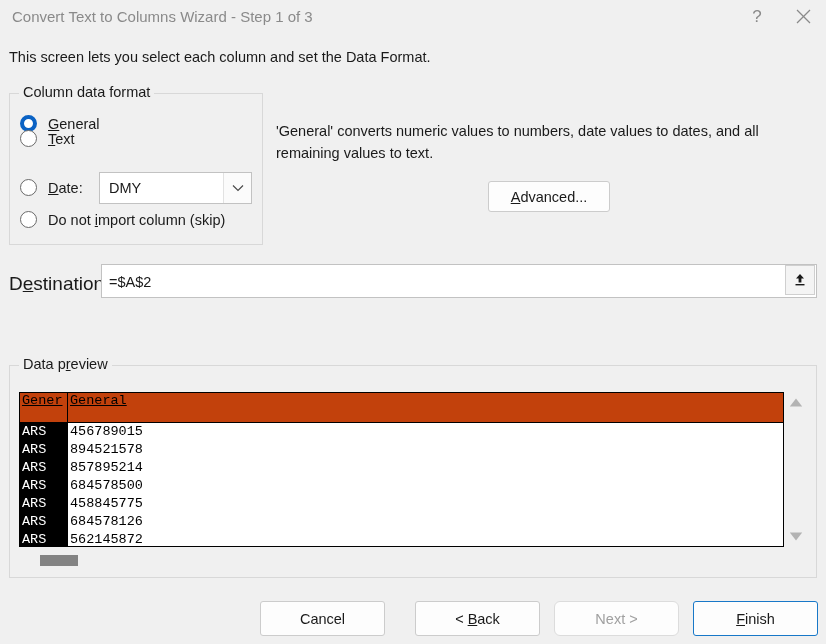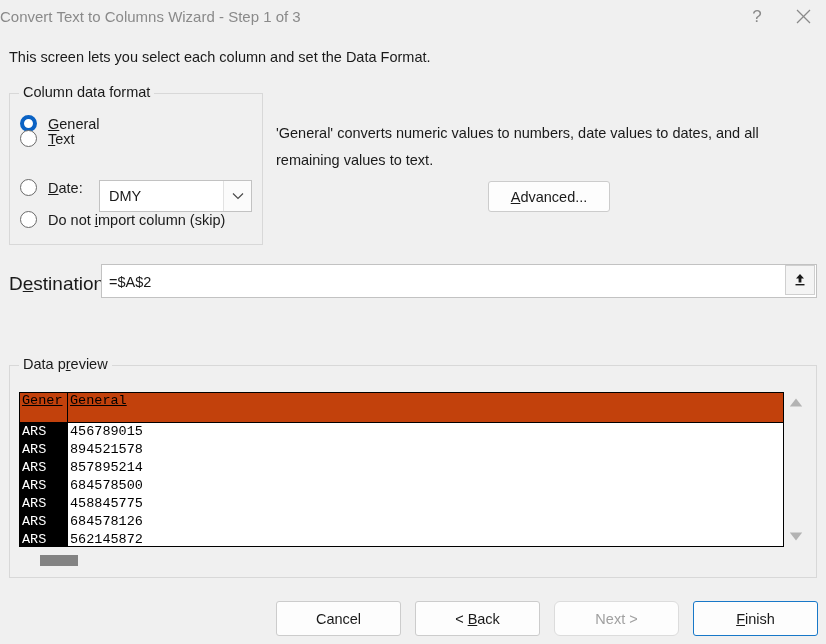--- a/index.html
+++ b/index.html
@@ -20,20 +20,21 @@
   
   .titlebar {
     position: absolute;
     left: 0; top: 0;
     width: 826px; height: 33px;
     background: #f0f0f0;
     display: flex;
     align-items: center;
   }
   .titlebar-text {
+    margin-left: 12px;
     font-size: 15px;
     color: #8a8a8a;
     white-space: nowrap;
   }
   .titlebar-spacer { flex: 1 1 auto; }
   .tb-btn {
     width: 46px; height: 33px;
     display: flex;
     align-items: center;
     justify-content: center;
@@ -132,21 +133,21 @@
     justify-content: center;
     background: #fbfbfb;
   }
 
   
   .desc {
     position: absolute;
     left: 276px; top: 120px;
     width: 532px;
     font-size: 14.5px;
-    line-height: 27px;
+    line-height: 22px;
     color: #1a1a1a;
   }
 
   .btn {
     box-sizing: border-box;
     background: #fdfdfd;
     border: 1px solid #cccccc;
     border-radius: 3px;
     font-family: "Liberation Sans", sans-serif;
     font-size: 14.5px;
@@ -279,21 +280,21 @@
     background: #f0f0f0;
   }
   #preview-hscroll-thumb {
     position: absolute;
     left: 21px; top: 4px;
     width: 38px; height: 11px;
     background: #838383;
   }
 
   
-  #cancel-button { position: absolute; left: 276px; top: 601px; width: 125px; height: 35px; }
+  #cancel-button { position: absolute; left: 260px; top: 601px; width: 125px; height: 35px; }
   #back-button   { position: absolute; left: 415px; top: 601px; width: 125px; height: 35px; }
   #next-button   { position: absolute; left: 554px; top: 601px; width: 125px; height: 35px; border-radius: 6px; }
   #finish-button { position: absolute; left: 693px; top: 601px; width: 125px; height: 35px; }
 </style>
 </head>
 <body>
 
 <div class="titlebar">
   <div class="titlebar-text">Convert Text to Columns Wizard - Step 1 of 3</div>
   <div class="titlebar-spacer"></div>
@@ -321,21 +322,21 @@
   <div class="radio-row" style="top:36px;justify-content:space-between;">
     <span class="radio-outer"></span>
     <span class="radio-label"><span class="ul">T</span><span>ext</span></span>
   </div>
 
   <div class="radio-row" style="top:85px;">
     <span class="radio-outer"></span>
     <span class="radio-label"><span class="ul">D</span><span>ate:</span></span>
   </div>
 
-  <div class="combo" id="date-format-combo" style="left:89px; top:78px; width:153px; height:32px;margin-top:8px;">
+  <div class="combo" id="date-format-combo" style="left:89px; top:78px; width:153px; height:32px;">
     <span class="combo-value">DMY</span>
     <span class="combo-arrow">
       <svg width="12" height="8" viewBox="0 0 12 8">
         <polyline points="1,1.5 6,6.5 11,1.5" fill="none" stroke="#4a4a4a" stroke-width="1.2"></polyline>
       </svg>
     </span>
   </div>
 
   <div class="radio-row" style="top:117px;">
     <span class="radio-outer"></span>

